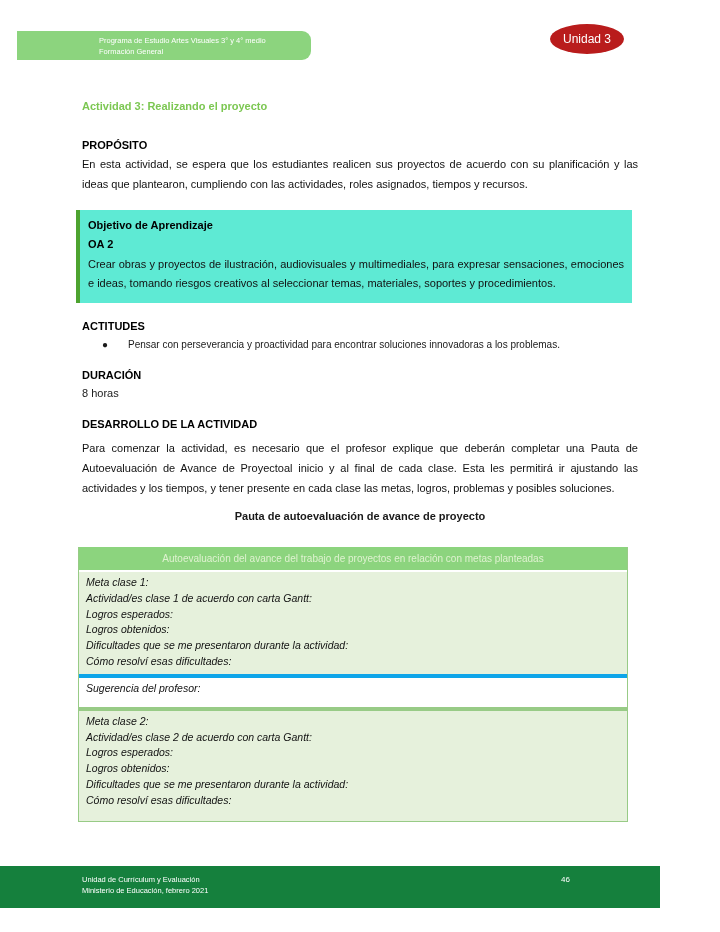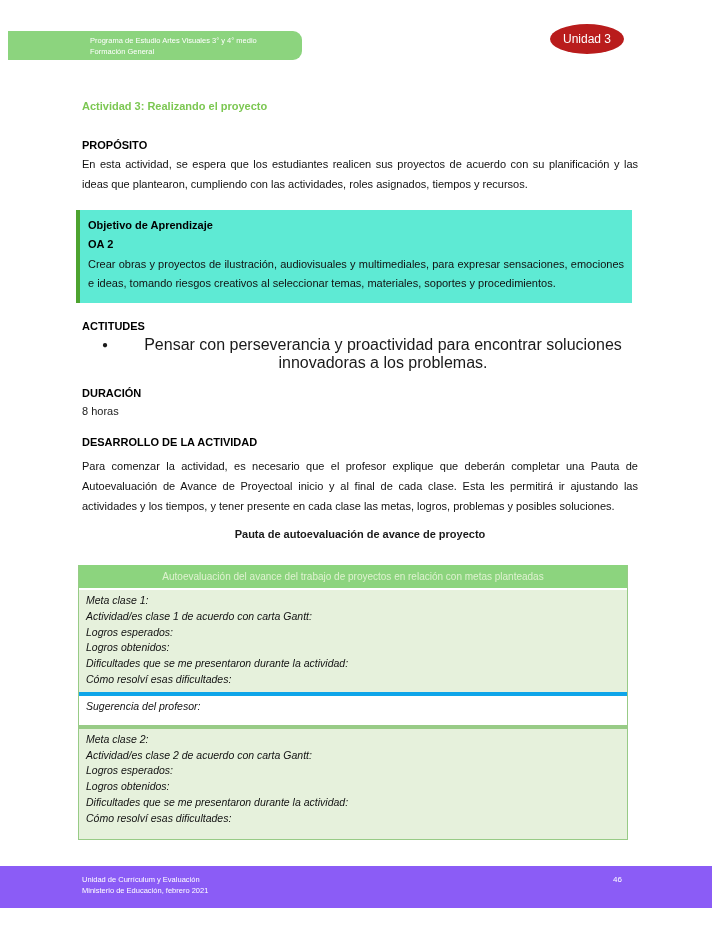--- a/index.html
+++ b/index.html
@@ -7,21 +7,21 @@
   body {
     width: 720px; height: 932px;
     position: relative;
     font-family: "Liberation Sans", sans-serif;
     color: #1a1a1a;
     overflow: hidden;
   }
 
   
   .hdr-badge {
-    position: absolute; left: 8px; top: 31px;
+    position: absolute; left: 17px; top: 31px;
     width: 294px; height: 29px;
     background: #8cd47e;
     border-radius: 0 9px 9px 0;
     color: #ffffff;
     font-size: 7.5px; line-height: 11px;
     padding: 4px 0 0 82px;
   }
   .unit-badge {
     position: absolute; left: 550px; top: 24px;
     width: 74px; height: 30px;
@@ -56,21 +56,21 @@
     background: #5eead4;
     border-left: 4px solid #4da32f;
     padding: 6px 8px 10px 8px;
   }
   .oa-box .oa-head { font-size: 11px; font-weight: bold; line-height: 19px; color: #000; }
   .oa-box .oa-body { font-size: 11px; line-height: 19px; text-align: justify; color: #111; margin-top: 1px; }
 
   .actitudes { margin-top: 17px; }
   .bullet-row { display: flex; margin-top: 4px; }
   .bullet-dot { width: 46px; text-align: center; font-size: 10px; line-height: 18px; }
-  .bullet-text { flex: 1; font-size: 16px; line-height: 18px; text-align: center; }
+  .bullet-text { flex: 1; font-size: 10px; line-height: 18px; }
 
   .duracion { margin-top: 15px; }
   .duracion-value { font-size: 11px; line-height: 18px; margin-top: 2px; }
 
   .desarrollo { margin-top: 16px; }
   .desarrollo p { margin-top: 8px; }
 
   .table-caption {
     text-align: center; font-weight: bold; font-size: 11px;
     margin-top: 12px; margin-bottom: 25px;
@@ -92,22 +92,22 @@
   }
   .pauta-row { padding: 3px 17px 4px 7px; font-style: italic; }
   .pauta-row.green { background: #e6f1dc; }
   .pauta-row.white { background: #ffffff; min-height: 33px; border-top: 4px solid #0ea5e9; }
   .pauta-row.thick-top { border-top: 4px solid #98cb86; padding-bottom: 12px; }
   .cell-line { font-size: 10.5px; line-height: 15.8px; color: #111; }
 
   
   .footer-bar {
     position: absolute; left: 0; top: 866px;
-    width: 712px; height: 42px;
-    background: #8b5cf6;
+    width: 660px; height: 42px;
+    background: #15803d;
     color: #ffffff;
   }
   .footer-left {
     position: absolute; left: 82px; top: 8px;
     font-size: 7.5px; line-height: 11px;
   }
   .footer-page {
     position: absolute; right: 90px; top: 9px;
     font-size: 8px;
   }

